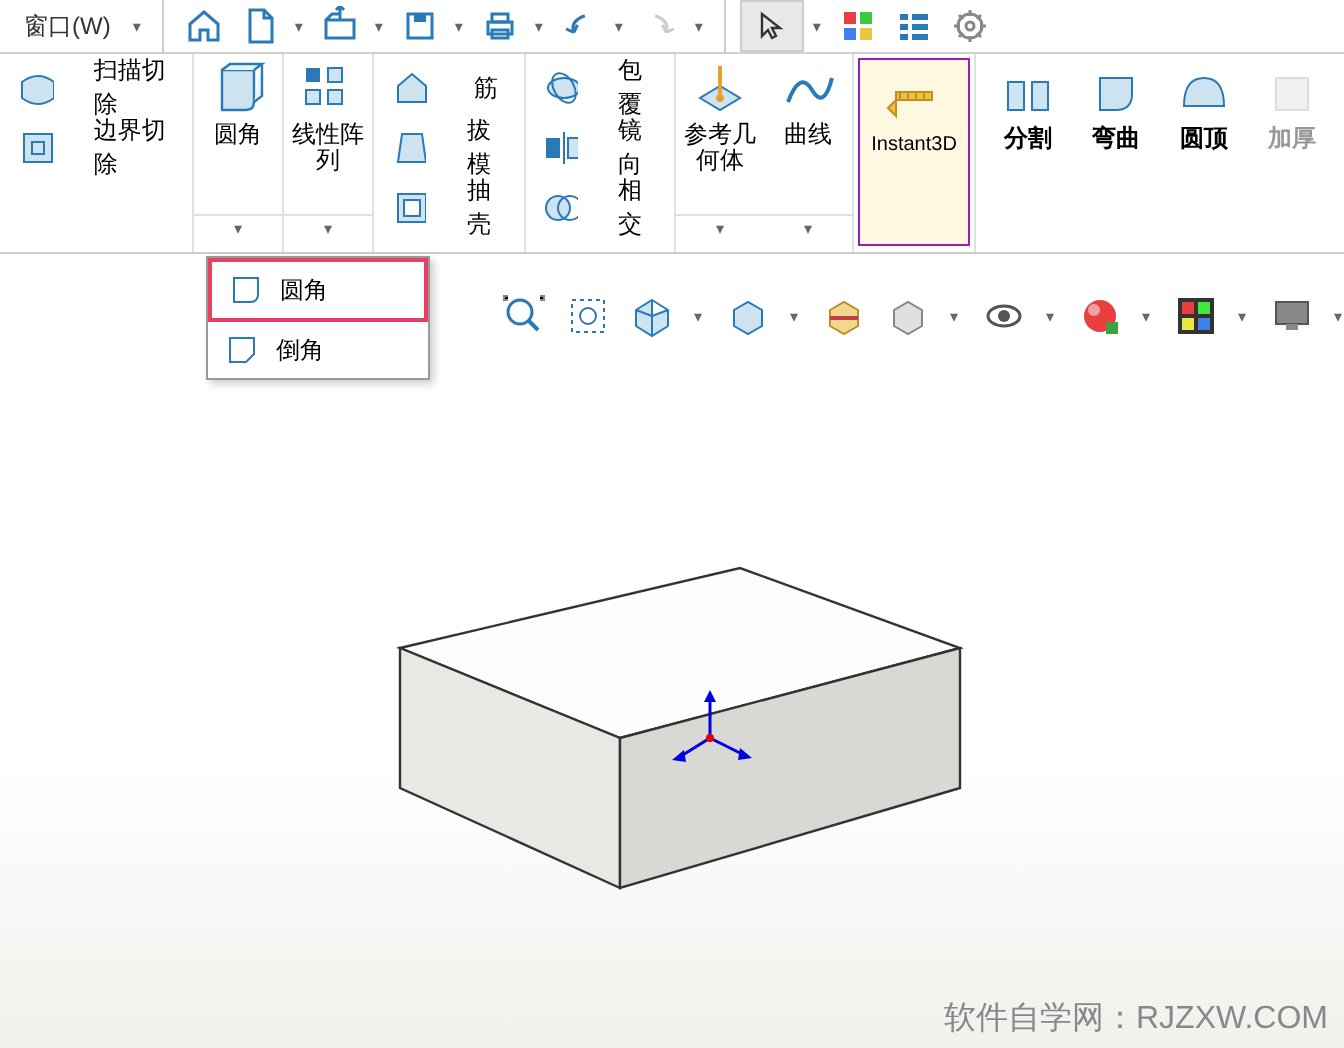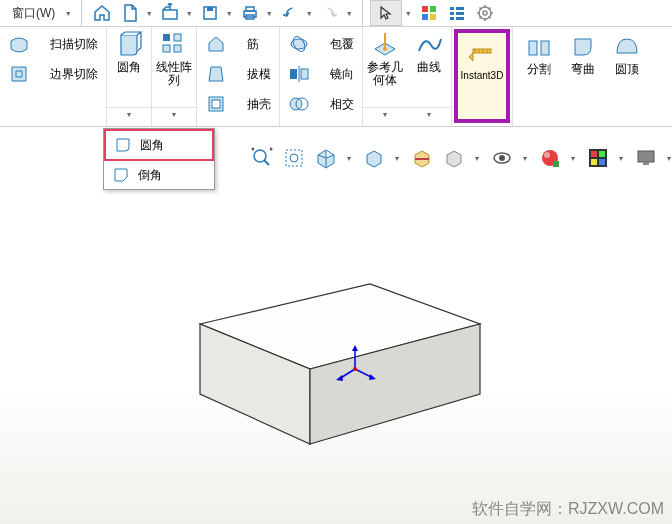--- a/index.html
+++ b/index.html
@@ -8,21 +8,21 @@
 .menu-text{padding:0 8px;color:#333;}
 .sep{width:1px;height:26px;background:#ccc;margin:0 6px;}
 .ticon{width:26px;height:26px;display:flex;align-items:center;justify-content:center;margin:0 1px;position:relative;}
 .dd{width:10px;display:flex;align-items:center;justify-content:center;color:#666;font-size:8px;margin-right:2px;}
 .ribbon{display:flex;border-bottom:1px solid #ccc;height:100px;}
 .rgroup{display:flex;flex-direction:column;border-right:1px solid #e0e0e0;padding:2px 4px;}
 .rrow{display:flex;align-items:center;height:30px;}
 .rbtn{display:flex;align-items:center;padding:2px 4px;gap:20px;}
 .rbtn.big{flex-direction:column;width:44px;height:94px;justify-content:flex-start;padding-top:4px;gap:2px;}
 .rbtn.big .lbl{text-align:center;line-height:13px;}
-.rbtn.instant{background:#fff8e0;border:4px solid #a21caf;width:56px;}
+.rbtn.instant{background:#fff8e0;border:1px solid #a21caf;width:56px;}
 .rbtn.disabled{opacity:0.4;}
 .dropdown-btn{height:14px;display:flex;align-items:center;justify-content:center;border-top:1px solid #e0e0e0;color:#666;font-size:8px;width:44px;}
 .popup{position:absolute;left:103px;top:128px;width:112px;background:#fff;border:1px solid #999;box-shadow:2px 2px 4px rgba(0,0,0,0.2);z-index:10;}
 .popup-item{display:flex;align-items:center;padding:5px 8px;gap:8px;}
 .popup-item.hl{border:2px solid #e84060;}
 .toolbar2{position:absolute;left:248px;top:144px;display:flex;align-items:center;gap:4px;}
 .t2btn{width:28px;height:28px;display:flex;align-items:center;justify-content:center;}
 .canvas{position:absolute;left:0;top:174px;width:672px;height:350px;background:linear-gradient(#fff 60%,#f0f0ec);}
 .watermark{position:absolute;right:8px;bottom:4px;color:#888;font-size:16px;}
 svg{display:block;}
@@ -246,39 +246,45 @@
     <div class="rbtn big instant">
         <svg width="30" height="30">
           <rect x="6" y="12" width="18" height="4" fill="#f0c040" stroke="#c09020"></rect>
           <path d="M6 16 L2 20 L6 24 Z" fill="#f0c040" stroke="#c09020"></path>
           <path d="M8 12 L8 16 M12 12 L12 16 M16 12 L16 16 M20 12 L20 16" stroke="#c09020"></path>
         </svg>
         <span class="lbl" style="font-size:10px;">Instant3D</span>
       </div>
   </div>
 
-  <div class="rgroup" style="flex-direction:row;border-right:none;">
+  <div class="rgroup" style="flex-direction:row;border-right:none;font-weight:bold;">
     <div class="rbtn big" style="height:94px;">
         <svg width="28" height="28">
           <rect x="4" y="8" width="8" height="14" fill="#cde4f0" stroke="#2a7ab8"></rect>
           <rect x="16" y="8" width="8" height="14" fill="#cde4f0" stroke="#2a7ab8"></rect>
         </svg>
         <span class="lbl">分割</span>
       </div>
     <div class="rbtn big" style="height:94px;">
         <svg width="28" height="28">
           <path d="M6 6 L22 6 L22 14 Q22 22 14 22 L6 22 Z" fill="#cde4f0" stroke="#2a7ab8"></path>
         </svg>
         <span class="lbl">弯曲</span>
       </div>
     <div class="rbtn big" style="height:94px;">
         <svg width="28" height="28">
           <path d="M4 20 Q4 6 14 6 Q24 6 24 20 Z" fill="#cde4f0" stroke="#2a7ab8"></path>
         </svg>
         <span class="lbl">圆顶</span>
+      </div>
+    <div class="rbtn big disabled" style="height:94px;">
+        <svg width="28" height="28">
+          <rect x="6" y="6" width="16" height="16" fill="#ddd" stroke="#aaa"></rect>
+        </svg>
+        <span class="lbl">加厚</span>
       </div>
   </div>
 </div>
 
 <div class="popup">
   <div class="popup-item hl">
     <svg width="18" height="18">
         <path d="M3 3 L15 3 L15 11 Q15 15 11 15 L3 15 Z" fill="#fff" stroke="#2a7ab8"></path>
       </svg>
     <span>圆角</span>

